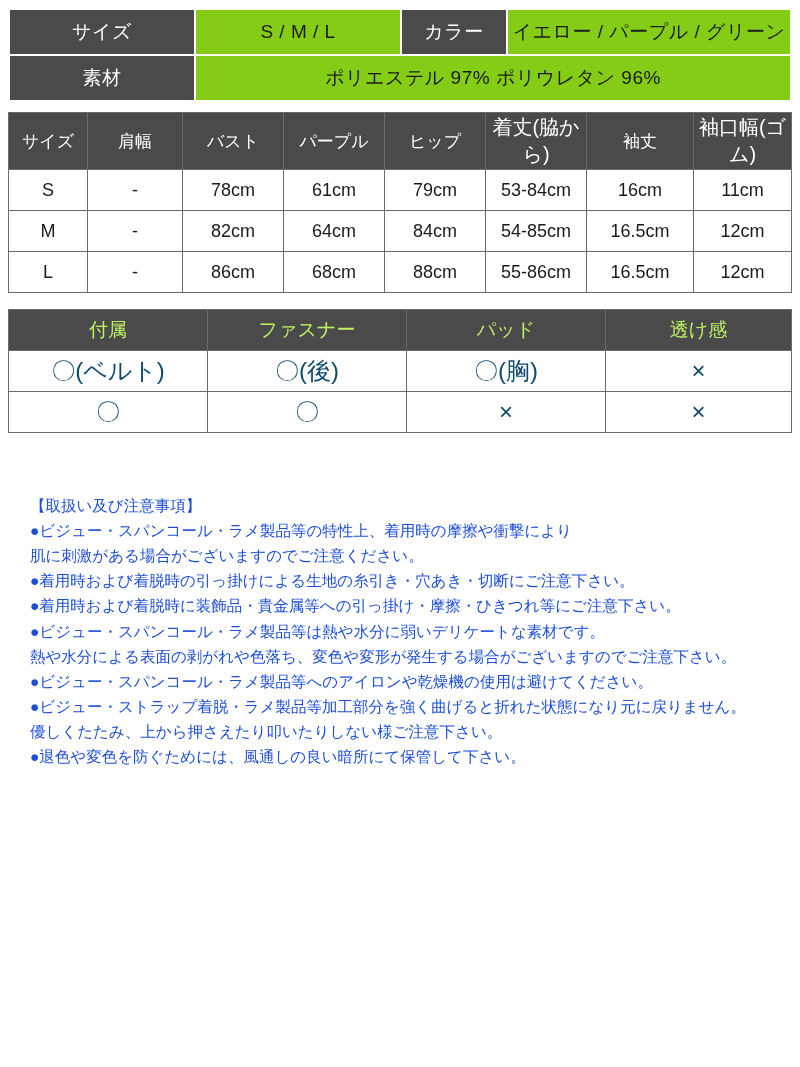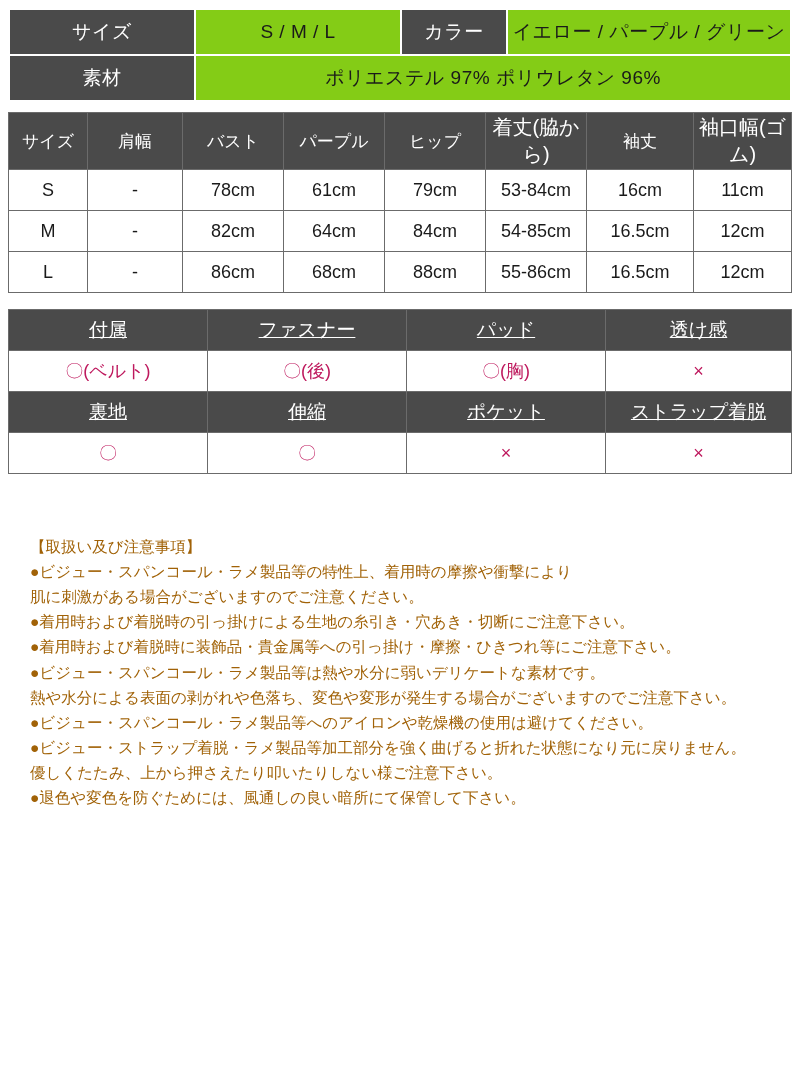--- a/index.html
+++ b/index.html
@@ -79,37 +79,36 @@
   }
   .feat-table td {
     border: 1px solid #6b6b6b;
     height: 38px;
     text-align: center;
     vertical-align: middle;
     font-size: 19px;
   }
   .feat-table td.head {
     background: #4a4a4a;
-    color: #ffffff;
-    text-decoration: underline;
+    color: #bef264;
   }
   .feat-table td.val {
     background: #ffffff;
-    color: #be185d;
-    font-size: 18px;
+    color: #0c4a6e;
+    font-size: 24px;
     border-radius: 11px;
   }
 
   
   .notes {
     margin-top: 60px;
     padding-left: 22px;
     font-size: 15.5px;
     line-height: 1.62;
-    color: #a16207;
+    color: #1d4ed8;
   }
   .notes p {
     margin: 0;
     white-space: pre-wrap;
   }
 </style>
 </head>
 <body>
 
 <div class="page">
@@ -182,26 +181,20 @@
         <td class="head" style="width:196px">付属</td>
         <td class="head" style="width:196px">ファスナー</td>
         <td class="head" style="width:196px">パッド</td>
         <td class="head">透け感</td>
       </tr>
       <tr>
         <td class="val">〇(ベルト)</td>
         <td class="val">〇(後)</td>
         <td class="val">〇(胸)</td>
         <td class="val">×</td>
-      </tr>
-      <tr>
-        <td class="head">裏地</td>
-        <td class="head">伸縮</td>
-        <td class="head">ポケット</td>
-        <td class="head">ストラップ着脱</td>
       </tr>
       <tr>
         <td class="val">〇</td>
         <td class="val">〇</td>
         <td class="val">×</td>
         <td class="val">×</td>
       </tr>
     </tbody>
   </table>
 

